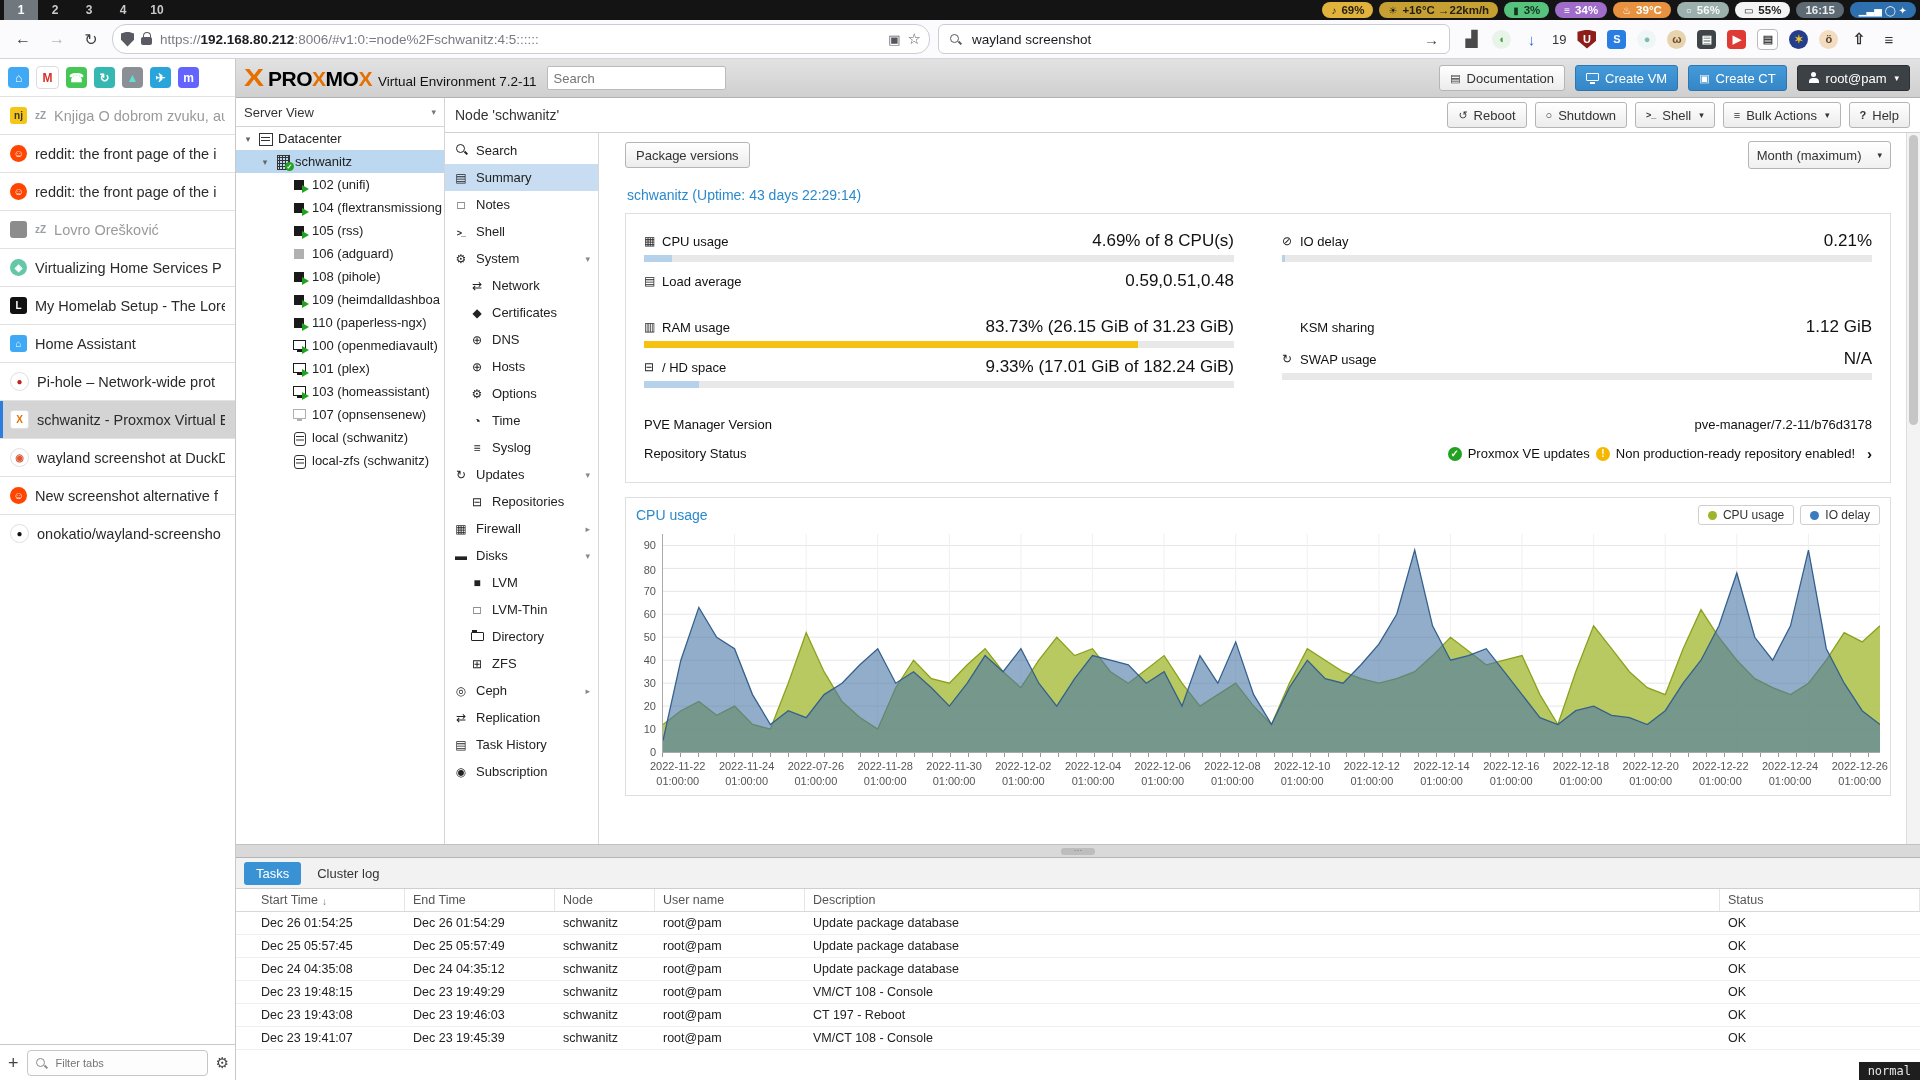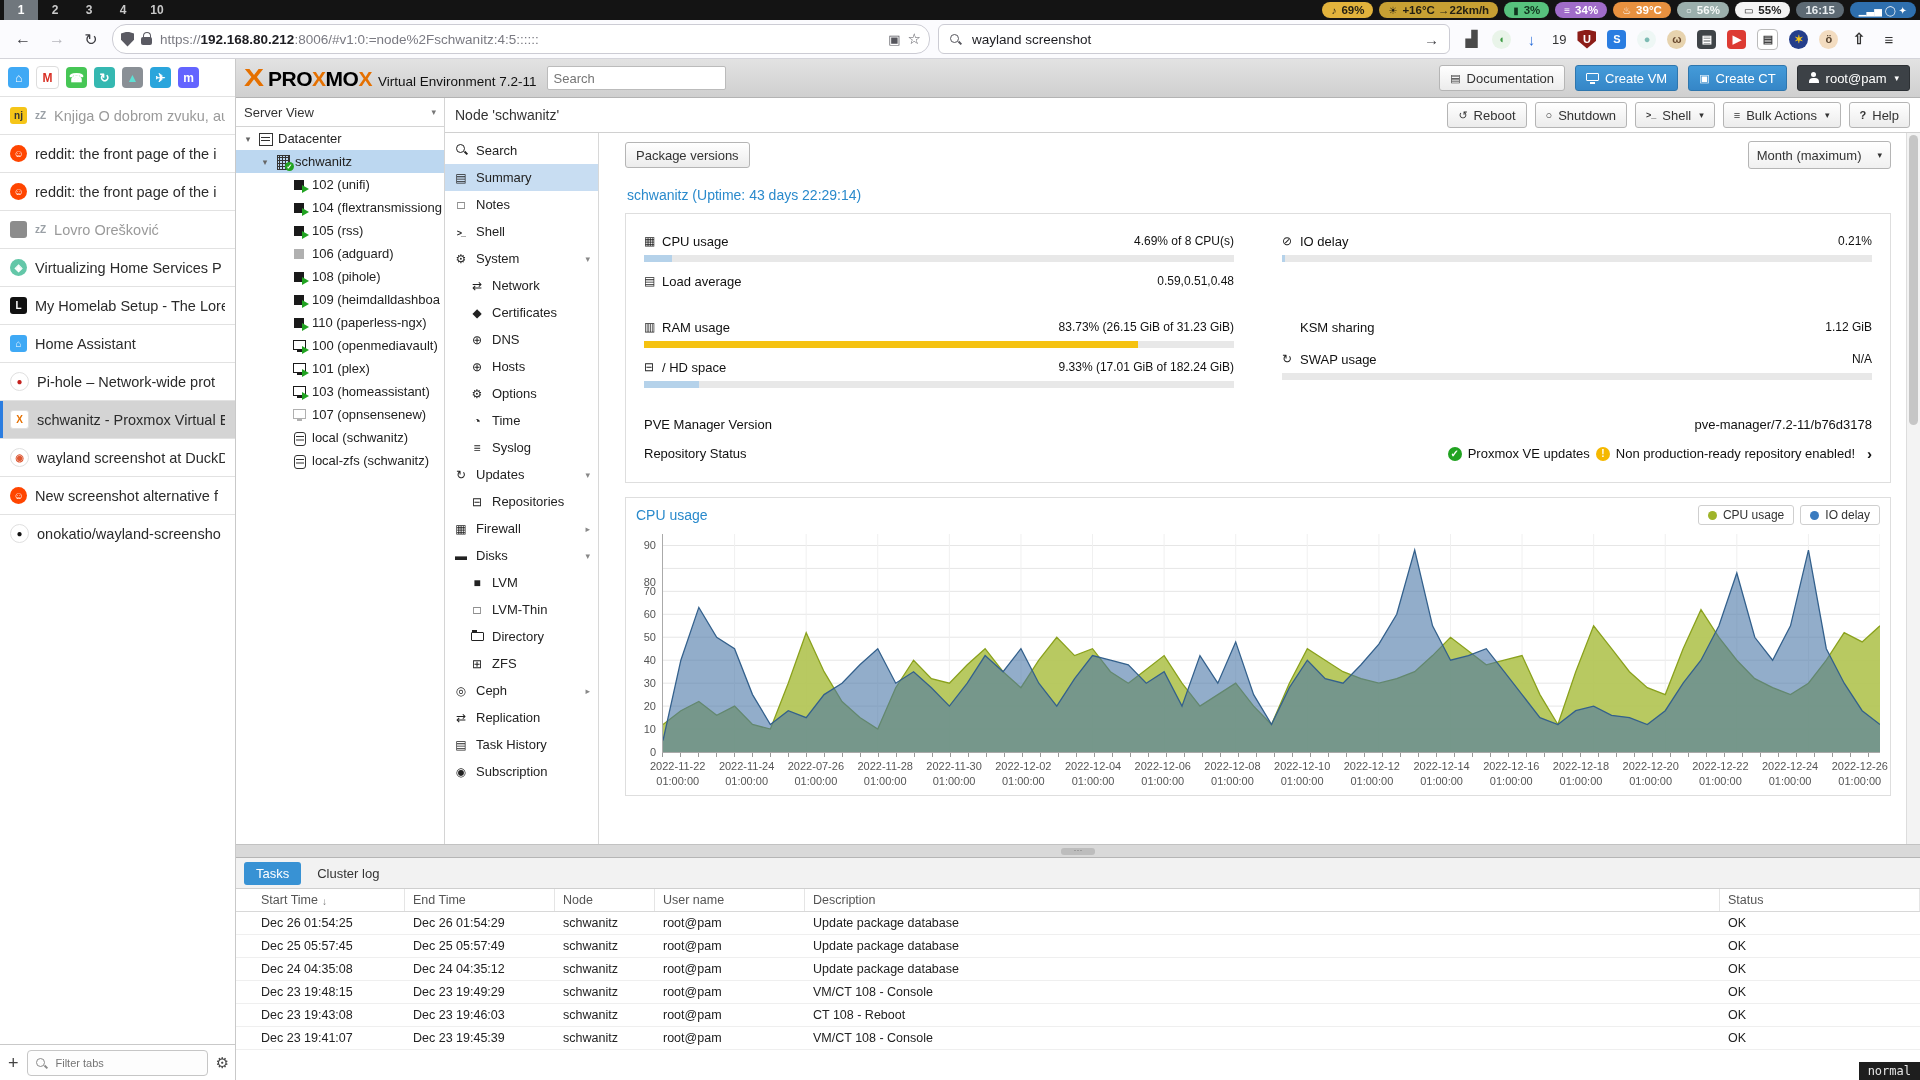--- a/index.html
+++ b/index.html
@@ -134,21 +134,21 @@
     display:inline-flex;align-items:center;gap:14px;padding:0 8px;font-size:13px;color:#333;margin-left:auto;}
   .cardtitle{font-size:14px;color:#2a8acc;padding:10px 2px;}
   .panelbox{border:1px solid #dedede;background:#fff;}
   .stats{display:flex;gap:48px;padding:16px 18px 4px 18px;}
   .statcol{flex:1;min-width:0;}
   .stat{margin-bottom:8px;}
   .stat.gapbefore{margin-top:22px;}
   .stat-top{display:flex;align-items:center;height:22px;}
   .sicon{width:18px;font-size:12px;color:#222;flex:none;}
   .slabel{font-size:13px;color:#111;}
-  .svalue{margin-left:auto;font-size:12px;color:#111;}
+  .svalue{margin-left:auto;font-size:17px;color:#111;}
   .track{height:7px;background:#e8e8e8;margin-top:3px;}
   .fill{height:100%;}
   .inforows{padding:10px 18px 14px 18px;}
   .inforow{display:flex;align-items:center;min-height:29px;font-size:13px;}
   .ilabel{color:#111;}
   .ivalue{margin-left:auto;color:#111;text-align:right;display:flex;align-items:center;gap:6px;}
   .statchip{width:14px;height:14px;border-radius:50%;color:#fff;font-size:10px;line-height:14px;text-align:center;font-weight:700;flex:none;}
   .chev-b{font-weight:700;font-size:15px;margin-left:6px;}
 
   .chartcard{margin-top:14px;}
@@ -727,21 +727,21 @@
                       </span>
                       <span class="legchip">
                         <span class="dot" style="background: rgb(58, 123, 191);"></span>
                         <span>IO delay</span>
                       </span>
                     </div>
                 </div>
                 <div class="chartrow">
                   <div class="ylab" id="ylab">
                       <div style="top: 11.4737px;">90</div>
-                      <div style="top: 48px;">80</div>
+                      <div style="top: 36px;">80</div>
                       <div style="top: 57.3684px;">70</div>
                       <div style="top: 80.3158px;">60</div>
                       <div style="top: 103.263px;">50</div>
                       <div style="top: 126.211px;">40</div>
                       <div style="top: 149.158px;">30</div>
                       <div style="top: 172.105px;">20</div>
                       <div style="top: 195.053px;">10</div>
                       <div style="top: 218px;">0</div>
                     </div>
                   <div class="plot" id="plot">
@@ -913,21 +913,21 @@
               <div class="tcell">schwanitz</div>
               <div class="tcell">root@pam</div>
               <div class="tcell">VM/CT 108 - Console</div>
               <div class="tcell">OK</div>
             </div>
             <div class="tgrid trow">
               <div class="tcell">Dec 23 19:43:08</div>
               <div class="tcell">Dec 23 19:46:03</div>
               <div class="tcell">schwanitz</div>
               <div class="tcell">root@pam</div>
-              <div class="tcell">CT 108 - Reboot</div>
+              <div class="tcell">CT 197 - Reboot</div>
               <div class="tcell">OK</div>
             </div>
             <div class="tgrid trow">
               <div class="tcell">Dec 23 19:41:07</div>
               <div class="tcell">Dec 23 19:45:39</div>
               <div class="tcell">schwanitz</div>
               <div class="tcell">root@pam</div>
               <div class="tcell">VM/CT 108 - Console</div>
               <div class="tcell">OK</div>
             </div>

